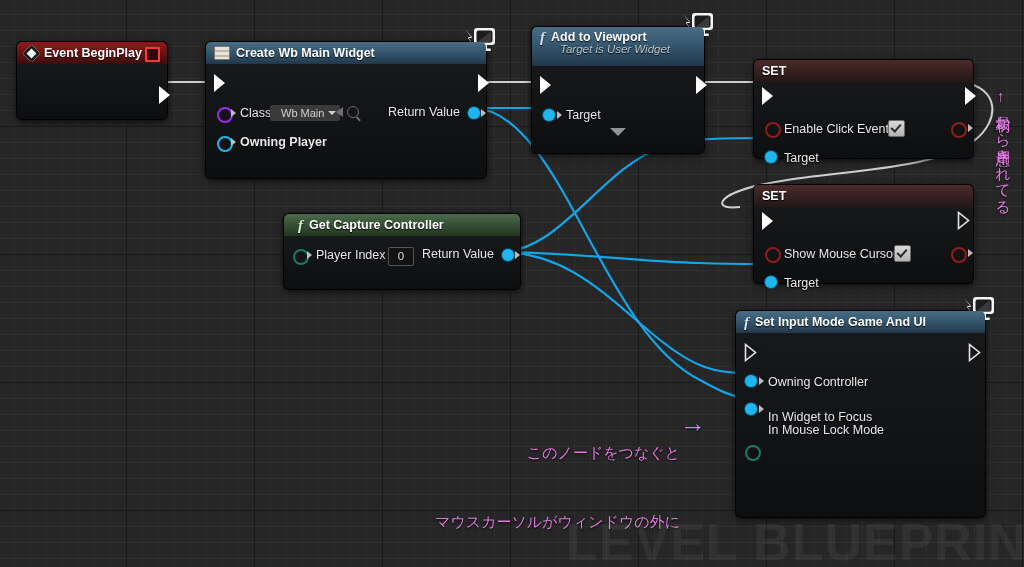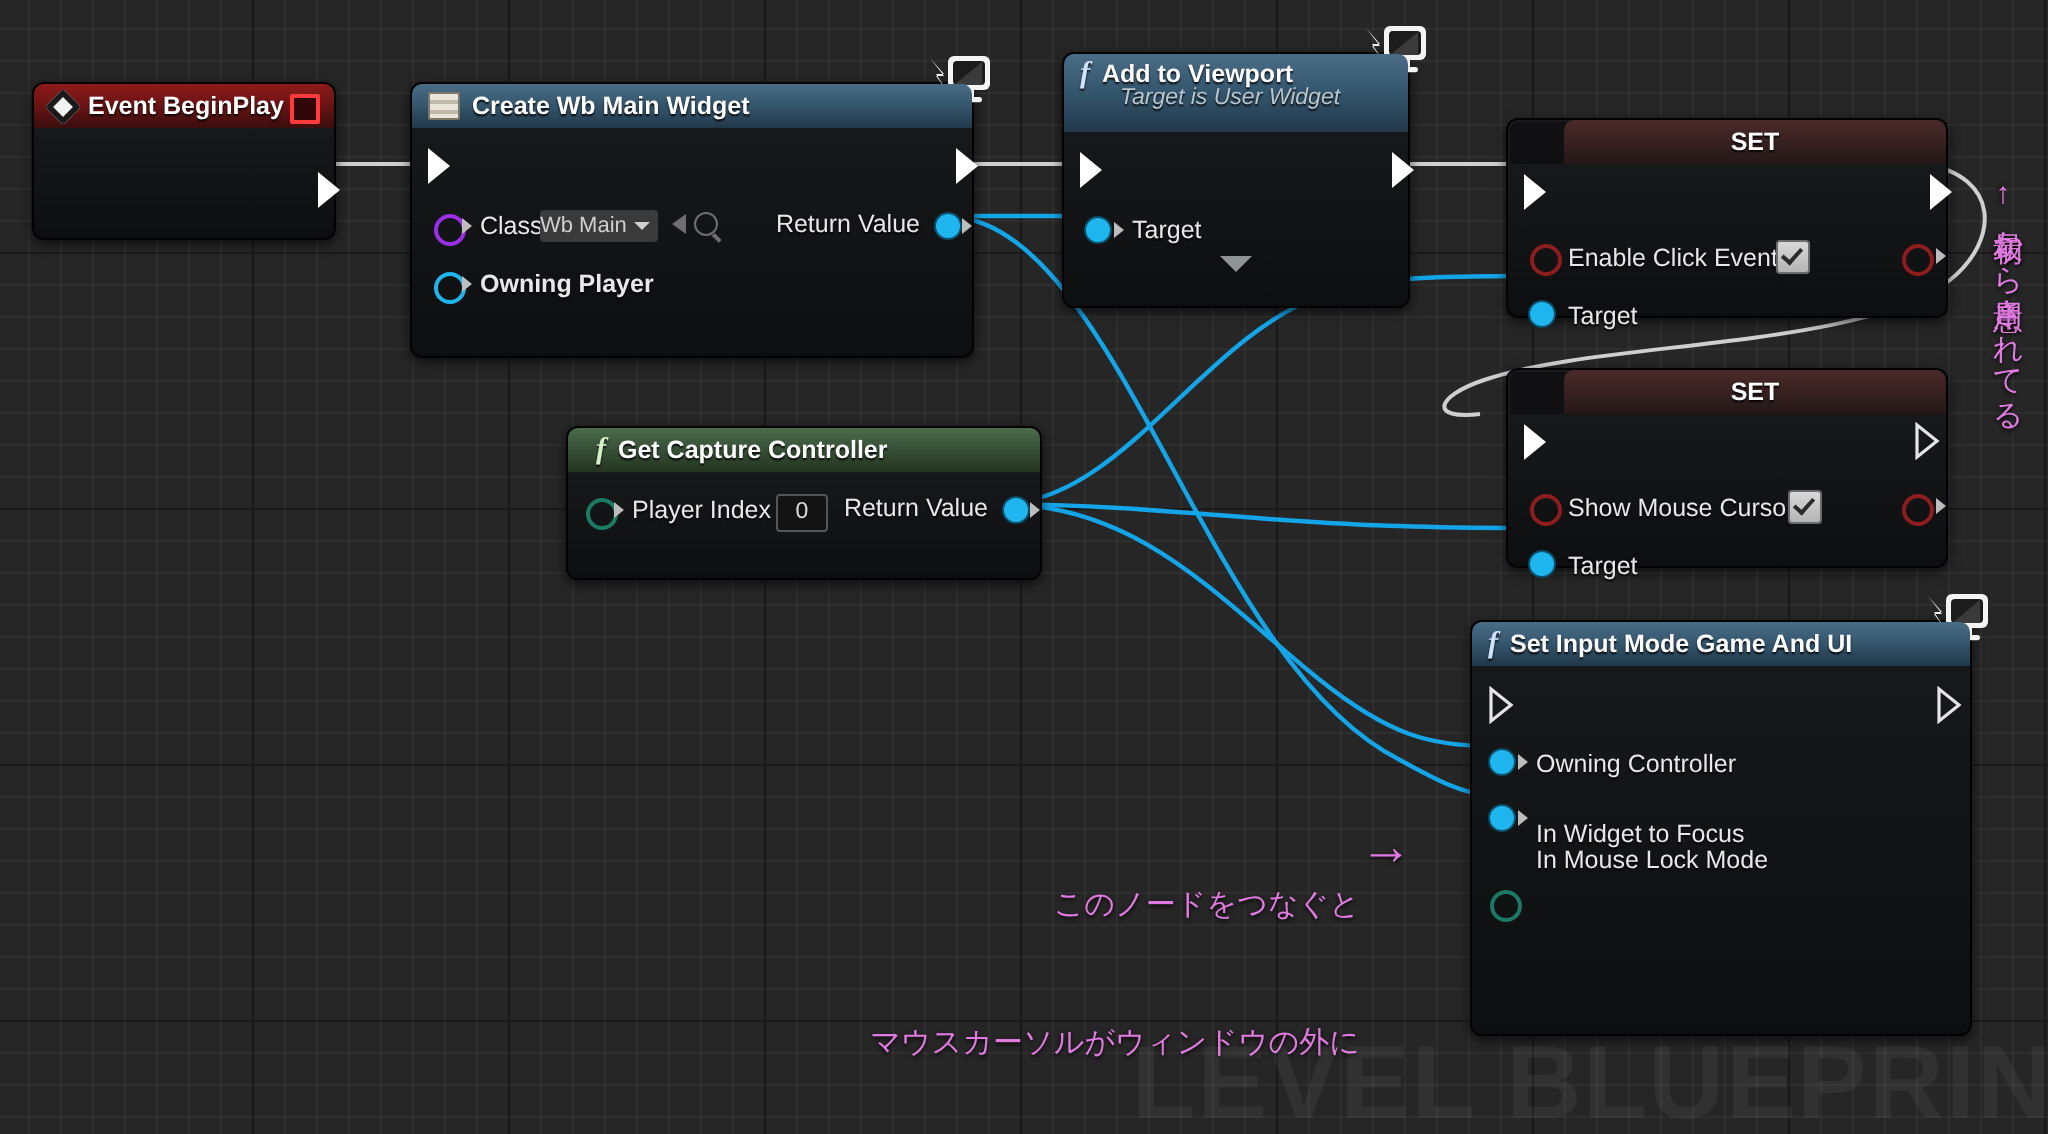--- a/index.html
+++ b/index.html
@@ -54,21 +54,21 @@
     color:#ffffff;font-size:12.5px;font-weight:bold;
     text-shadow:0 1px 1px rgba(0,0,0,0.9);
     white-space:nowrap;
     display:flex;align-items:center;gap:6px;
     overflow:hidden;
   }
   .head-event{background:linear-gradient(to bottom,#8e1a1a 0%,#6d1414 45%,#3a0d0d 100%);}
   .head-fn{background:linear-gradient(to bottom,#4a6d86 0%,#33556c 50%,#22384a 100%);}
   .head-fnpure{background:linear-gradient(to bottom,#4b6b4b 0%,#364f36 50%,#24351f 100%);}
   .head-set{background:linear-gradient(to bottom,#4b2a2a 0%,#35201f 55%,#241718 100%);
-            justify-content:center;margin-left:28px;}
+            }
   .head-sub{
     display:block;font-size:11.5px;font-weight:normal;font-style:italic;
     color:#b9c6cd;line-height:13px;margin-top:-2px;text-shadow:0 1px 1px rgba(0,0,0,.9);
   }
   .head-two{height:36px;line-height:normal;display:block;padding-top:3px;}
   .head-two .title-row{display:flex;align-items:center;gap:6px;line-height:15px;}
 
   
   .ficon{font-style:italic;font-weight:bold;font-family:"Liberation Serif",serif;font-size:15px;color:#cfe3ff;}
   .ficon-green{font-style:italic;font-weight:bold;font-family:"Liberation Serif",serif;font-size:15px;color:#d6f0c8;}
@@ -121,21 +121,21 @@
   }
   .chk:after{
     content:"";position:absolute;left:4px;top:1px;width:4px;height:8px;
     border:solid #2a2a2a;border-width:0 2px 2px 0;transform:rotate(42deg);
   }
 
   
   .combo{
     position:absolute;height:16px;line-height:16px;
     background:#3a3a3a;border-radius:2px;color:#cfcfcf;font-size:11px;
-    padding:0 16px 0 0;white-space:nowrap;
+    padding:0 16px 0 11px;white-space:nowrap;
   }
   .combo:after{
     content:"";position:absolute;right:4px;top:6px;
     border-left:4px solid transparent;border-right:4px solid transparent;
     border-top:4px solid #d0d0d0;
   }
   .combo-wide{
     position:absolute;height:19px;line-height:19px;
     background:linear-gradient(to bottom,#f3f3f3,#c8c8c8);
     border:1px solid #7a7a7a;border-radius:2px;

